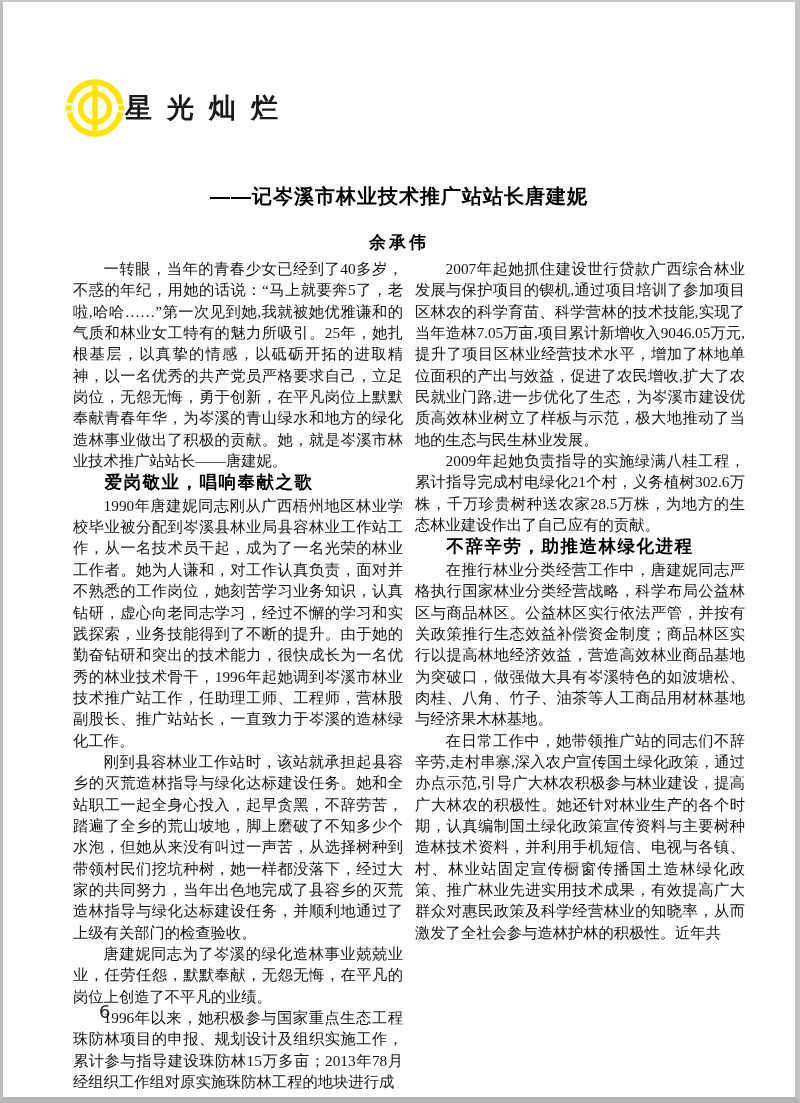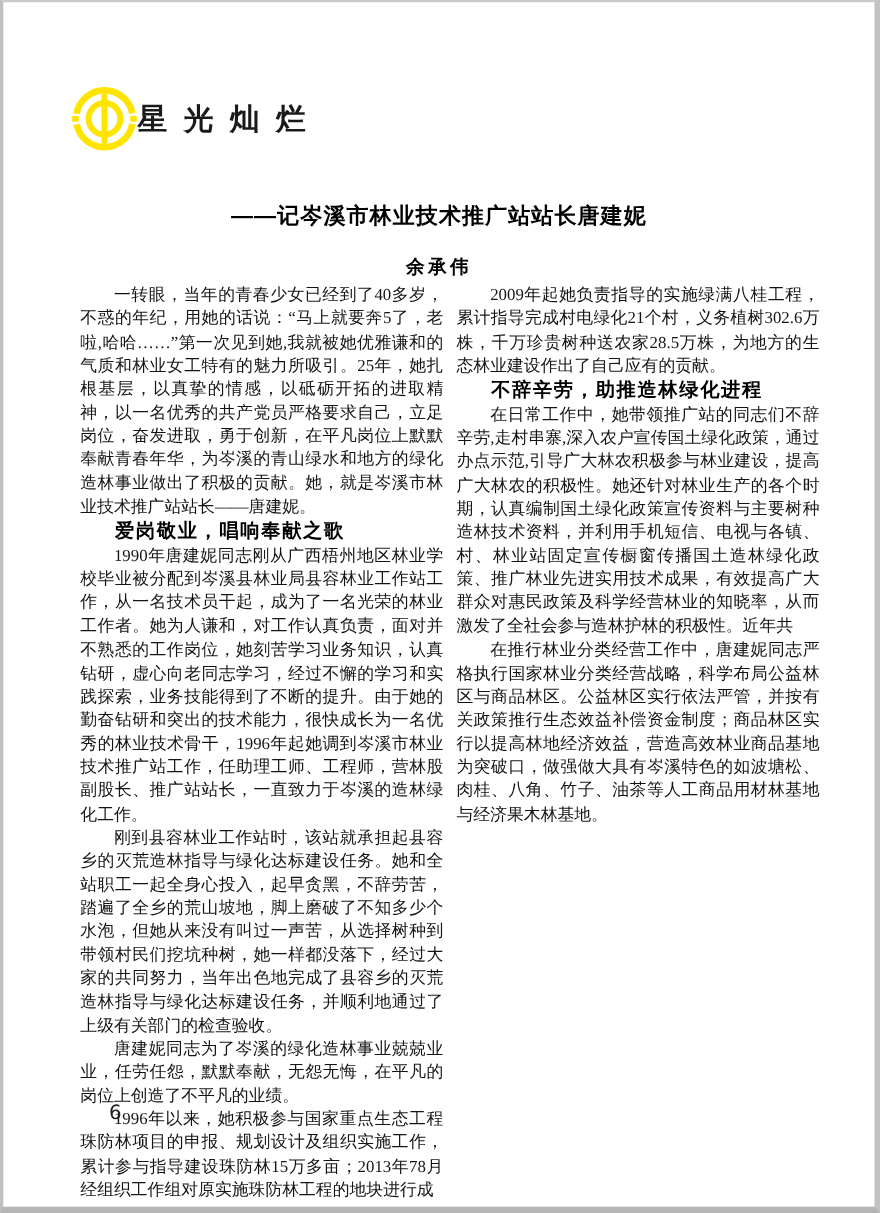--- a/index.html
+++ b/index.html
@@ -81,30 +81,31 @@
       <circle cx="50" cy="50" r="24" fill="none" stroke="#FFE400" stroke-width="9"></circle>
       <rect x="45.5" y="12" width="9" height="76" rx="3" fill="#FFE400"></rect>
     </svg>
     <span class="brand-name">星光灿烂</span>
   </div>
 
   <div class="subtitle">——记岑溪市林业技术推广站站长唐建妮</div>
   <div class="author">余承伟</div>
 
   <div class="column col-left">
-    <p>一转眼，当年的青春少女已经到了40多岁，不惑的年纪，用她的话说：“马上就要奔5了，老啦,哈哈……”第一次见到她,我就被她优雅谦和的气质和林业女工特有的魅力所吸引。25年，她扎根基层，以真挚的情感，以砥砺开拓的进取精神，以一名优秀的共产党员严格要求自己，立足岗位，奋发进取，勇于创新，在平凡岗位上默默奉献青春年华，为岑溪的青山绿水和地方的绿化造林事业做出了积极的贡献。她，就是岑溪市林业技术推广站站长——唐建妮。</p>
+    <p>一转眼，当年的青春少女已经到了40多岁，不惑的年纪，用她的话说：“马上就要奔5了，老啦,哈哈……”第一次见到她,我就被她优雅谦和的气质和林业女工特有的魅力所吸引。25年，她扎根基层，以真挚的情感，以砥砺开拓的进取精神，以一名优秀的共产党员严格要求自己，立足岗位，无怨无悔，勇于创新，在平凡岗位上默默奉献青春年华，为岑溪的青山绿水和地方的绿化造林事业做出了积极的贡献。她，就是岑溪市林业技术推广站站长——唐建妮。</p>
     <h3>爱岗敬业，唱响奉献之歌</h3>
     <p>1990年唐建妮同志刚从广西梧州地区林业学校毕业被分配到岑溪县林业局县容林业工作站工作，从一名技术员干起，成为了一名光荣的林业工作者。她为人谦和，对工作认真负责，面对并不熟悉的工作岗位，她刻苦学习业务知识，认真钻研，虚心向老同志学习，经过不懈的学习和实践探索，业务技能得到了不断的提升。由于她的勤奋钻研和突出的技术能力，很快成长为一名优秀的林业技术骨干，1996年起她调到岑溪市林业技术推广站工作，任助理工师、工程师，营林股副股长、推广站站长，一直致力于岑溪的造林绿化工作。</p>
     <p>刚到县容林业工作站时，该站就承担起县容乡的灭荒造林指导与绿化达标建设任务。她和全站职工一起全身心投入，起早贪黑，不辞劳苦，踏遍了全乡的荒山坡地，脚上磨破了不知多少个水泡，但她从来没有叫过一声苦，从选择树种到带领村民们挖坑种树，她一样都没落下，经过大家的共同努力，当年出色地完成了县容乡的灭荒造林指导与绿化达标建设任务，并顺利地通过了上级有关部门的检查验收。</p>
     <p>唐建妮同志为了岑溪的绿化造林事业兢兢业业，任劳任怨，默默奉献，无怨无悔，在平凡的岗位上创造了不平凡的业绩。</p>
     <p>1996年以来，她积极参与国家重点生态工程珠防林项目的申报、规划设计及组织实施工作，累计参与指导建设珠防林15万多亩；2013年78月经组织工作组对原实施珠防林工程的地块进行成</p>
   </div>
 
   <div class="column col-right">
+    <p>2007年起她抓住建设世行贷款广西综合林业发展与保护项目的锲机,通过项目培训了参加项目区林农的科学育苗、科学营林的技术技能,实现了当年造林7.05万亩,项目累计新增收入9046.05万元,提升了项目区林业经营技术水平，增加了林地单位面积的产出与效益，促进了农民增收,扩大了农民就业门路,进一步优化了生态，为岑溪市建设优质高效林业树立了样板与示范，极大地推动了当地的生态与民生林业发展。</p>
     <p>2009年起她负责指导的实施绿满八桂工程，累计指导完成村电绿化21个村，义务植树302.6万株，千万珍贵树种送农家28.5万株，为地方的生态林业建设作出了自己应有的贡献。</p>
     <h3>不辞辛劳，助推造林绿化进程</h3>
+    <p>在推行林业分类经营工作中，唐建妮同志严格执行国家林业分类经营战略，科学布局公益林区与商品林区。公益林区实行依法严管，并按有关政策推行生态效益补偿资金制度；商品林区实行以提高林地经济效益，营造高效林业商品基地为突破口，做强做大具有岑溪特色的如波塘松、肉桂、八角、竹子、油茶等人工商品用材林基地与经济果木林基地。</p>
     <p>在日常工作中，她带领推广站的同志们不辞辛劳,走村串寨,深入农户宣传国土绿化政策，通过办点示范,引导广大林农积极参与林业建设，提高广大林农的积极性。她还针对林业生产的各个时期，认真编制国土绿化政策宣传资料与主要树种造林技术资料，并利用手机短信、电视与各镇、村、林业站固定宣传橱窗传播国土造林绿化政策、推广林业先进实用技术成果，有效提高广大群众对惠民政策及科学经营林业的知晓率，从而激发了全社会参与造林护林的积极性。近年共</p>
-    <p>在推行林业分类经营工作中，唐建妮同志严格执行国家林业分类经营战略，科学布局公益林区与商品林区。公益林区实行依法严管，并按有关政策推行生态效益补偿资金制度；商品林区实行以提高林地经济效益，营造高效林业商品基地为突破口，做强做大具有岑溪特色的如波塘松、肉桂、八角、竹子、油茶等人工商品用材林基地与经济果木林基地。</p>
   </div>
 
   <div class="page-number">6</div>
 
 </div>
 
 </body></html>

